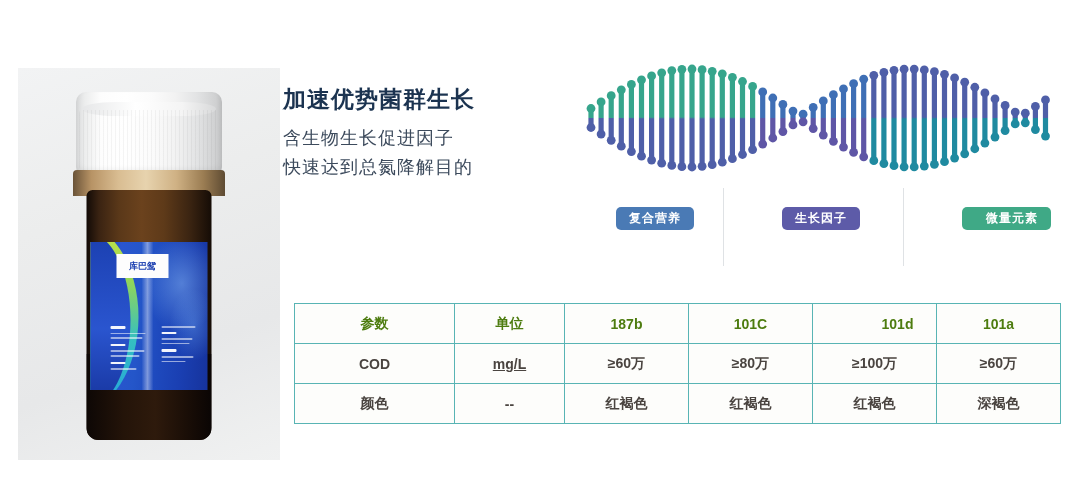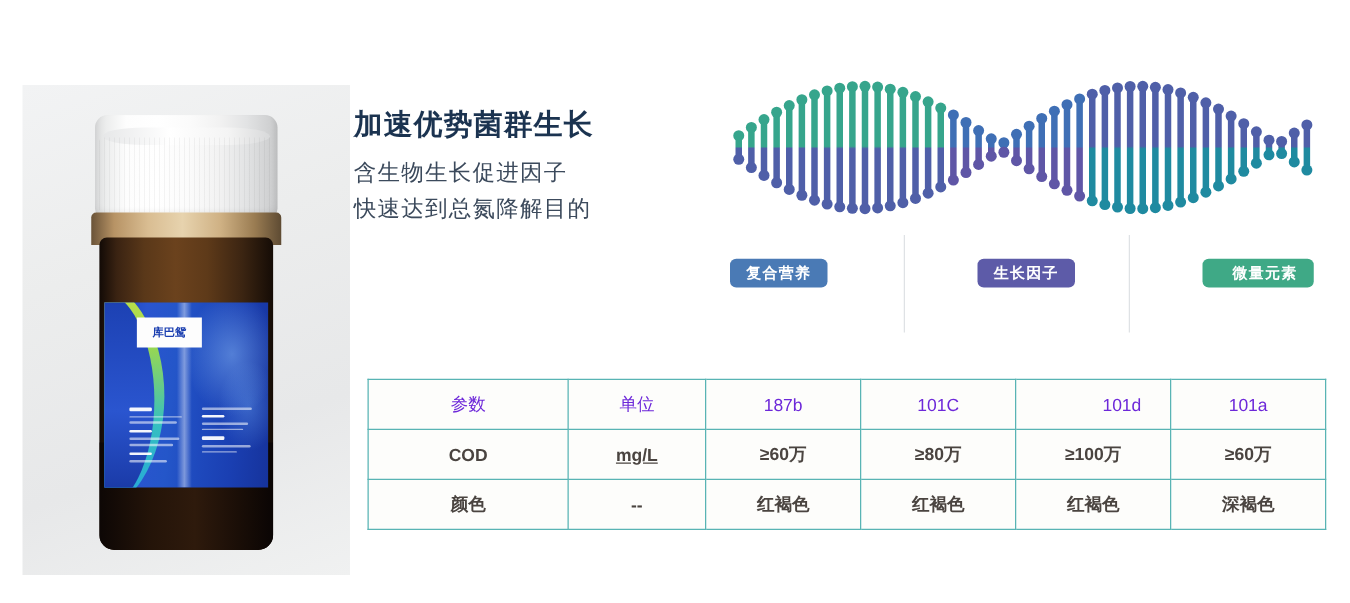--- a/index.html
+++ b/index.html
@@ -81,21 +81,21 @@
     background: linear-gradient(90deg,#6a5338 0%, #b79365 12%, #d9bd92 30%, #e7d3ae 48%, #cfb184 68%, #9a7c52 86%, #5e4b33 100%);
     border-radius: 4px 4px 0 0;
   }
 
   
   .bottle-body {
     position: absolute;
     left: 50%;
     top: 112px;
     transform: translateX(-50%);
-    width: 139px;
+    width: 125px;
     height: 250px;
     border-radius: 6px 6px 12px 12px;
     background:
       linear-gradient(90deg,
         #120a06 0%, #3a2312 10%, #5a3819 26%, #6b421d 44%,
         #5e3a19 62%, #3c2512 82%, #150c06 100%);
     overflow: hidden;
   }
   .liquid-dark {
     position: absolute;
@@ -252,42 +252,42 @@
     border-radius: 5px;
     color: #ffffff;
     font-size: 12px;
     font-weight: bold;
     letter-spacing: 1px;
     display: flex;
     align-items: center;
     justify-content: center;
     padding: 0 13px;
   }
-  .badge.b1 { left: 584px; justify-content: flex-end; }
+  .badge.b1 { left: 616px; justify-content: flex-end; }
   .badge.b2 { left: 782px; }
   .badge.b3 { left: 962px; padding-left: 24px; }
 
   
   .spec-table {
     position: absolute;
     left: 294px;
     top: 303px;
     width: 766px;
     border-collapse: collapse;
     table-layout: fixed;
   }
   .spec-table td, .spec-table th {
     border: 1.4px solid #58b4b4;
     height: 40px;
     text-align: center;
     vertical-align: middle;
     font-size: 14px;
-    color: #6d28d9;
+    color: #4d7c0f;
     background: #fdfdfb;
-    font-weight: normal;
+    font-weight: bold;
     padding: 0 2px;
   }
   .spec-table tr.body-row td {
     font-weight: bold;
     color: #4a4440;
   }
   .spec-table col.c-param { width: 160px; }
   .spec-table col.c-unit  { width: 110px; }
   .spec-table col.c-val   { width: 124px; }
 </style>

